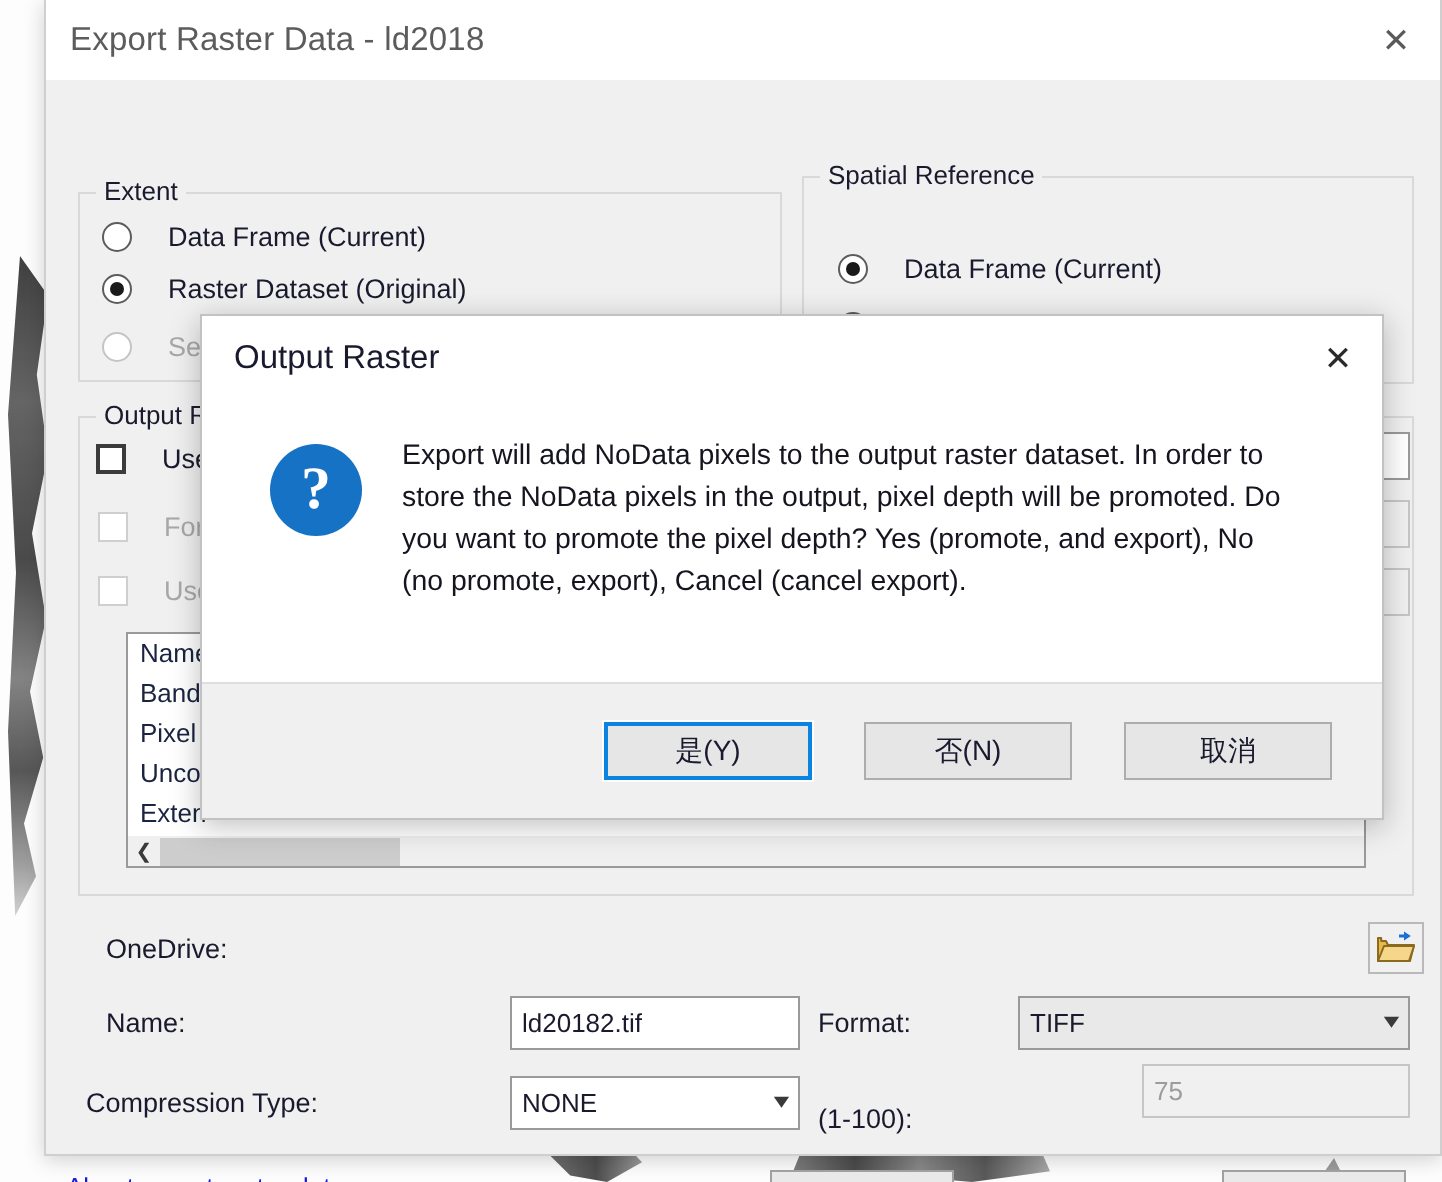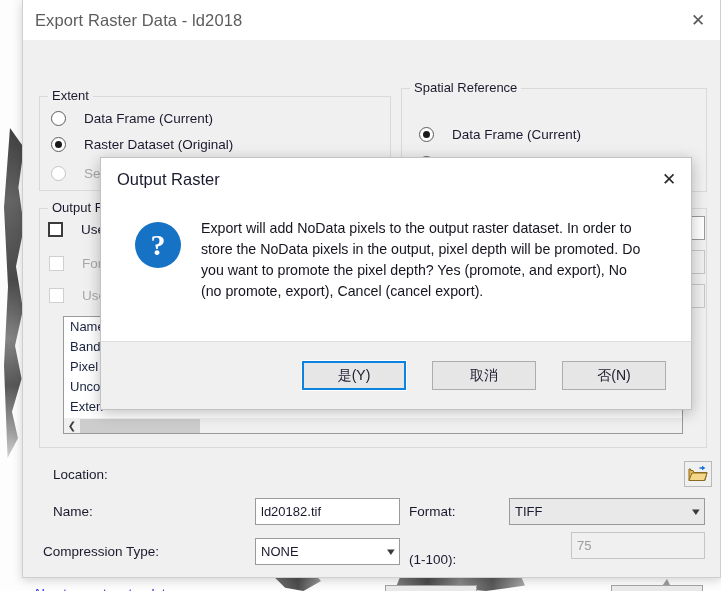--- a/index.html
+++ b/index.html
@@ -440,21 +440,21 @@
       <div class="prop-row">Bands</div>
       <div class="prop-row">Pixel D</div>
       <div class="prop-row">Uncom</div>
       <div class="prop-row">Exten</div>
     </div>
     <div id="prop-hscroll">
       <div class="sb-arrow">❮</div>
       <div id="sb-thumb"></div>
     </div>
 
-    <span class="lbl" style="left:30px; top:427px;">Location:</span>
+    <span class="lbl" style="left:30px; top:427px;">OneDrive:</span>
     <div id="folder-btn">
       <svg width="20" height="18" viewBox="0 0 20 18">
         <path d="M1 4 L1 15.5 L17 15.5 L19 7.5 L6 7.5 L5 5.5 L2.6 5.5 L2.6 4 Z" fill="#e8b84b" stroke="#8a6a1e" stroke-width="1" stroke-linejoin="round"></path>
         <path d="M1 15.5 L4 8 L19 8 L16.5 15.5 Z" fill="#f6d689" stroke="#8a6a1e" stroke-width="1" stroke-linejoin="round"></path>
         <path d="M14 0.8 L17.4 3 L14 5.2 L14 3.8 L11.5 3.8 L11.5 2.2 L14 2.2 Z" fill="#1a6fd4"></path>
       </svg>
     </div>
 
     <span class="lbl" style="left:30px; top:464px;">Name:</span>
     <div class="tbox" style="left:232px; top:458px; width:145px; height:27px;">
@@ -487,16 +487,16 @@
   <div id="modal-titlebar">
     <div id="modal-title">Output Raster</div>
     <div id="modal-close">✕</div>
   </div>
   <div id="modal-content">
     <div id="q-icon">?</div>
     <div id="modal-text">Export will add NoData pixels to the output raster dataset. In order to store the NoData pixels in the output, pixel depth will be promoted. Do you want to promote the pixel depth?  Yes (promote, and export), No (no promote, export), Cancel (cancel export).</div>
   </div>
   <div id="modal-footer">
     <div class="mbtn default">是(Y)</div>
+    <div class="mbtn">否(N)</div>
     <div class="mbtn">取消</div>
-    <div class="mbtn">否(N)</div>
   </div>
 </div>
 
 </body></html>

